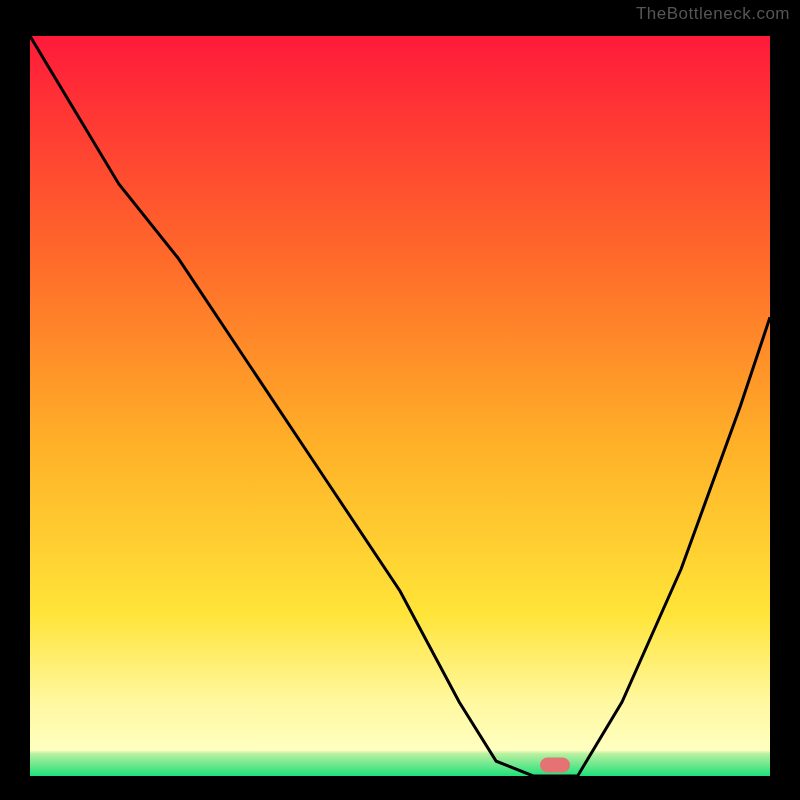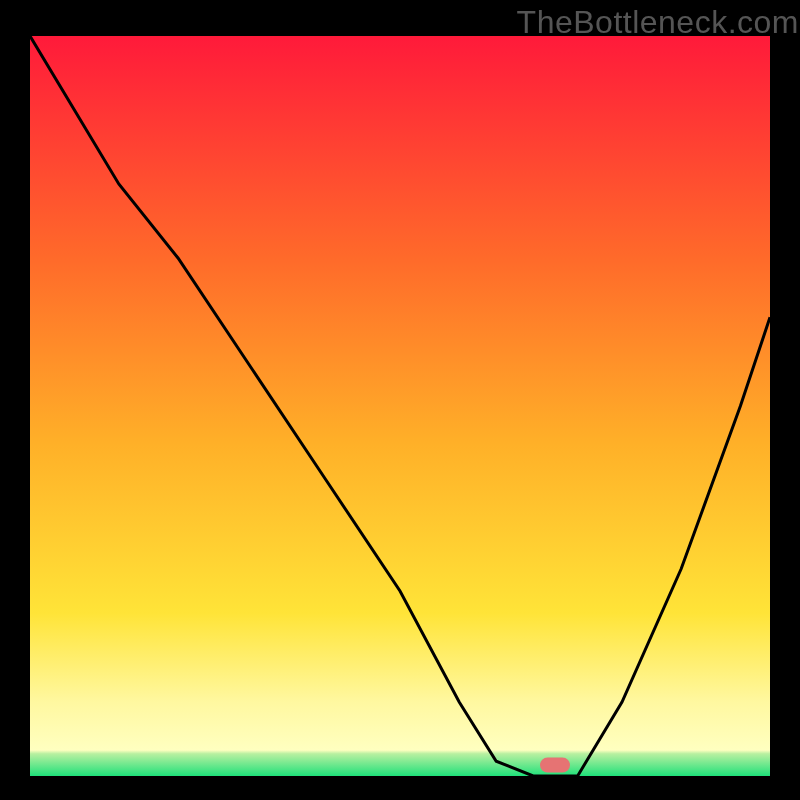--- a/index.html
+++ b/index.html
@@ -13,23 +13,23 @@
   }
   .frame {
     position: relative;
     width: 800px;
     height: 800px;
     background: #000;
   }
   .watermark {
     position: absolute;
     top: 4px;
-    right: 1px;
+    right: 10px;
     color: #555;
-    font-size: 32px;
+    font-size: 17px;
     letter-spacing: 0.5px;
     z-index: 10;
     user-select: none;
   }
   .plot {
     position: absolute;
     left: 30px;
     top: 36px;
     width: 740px;
     height: 740px;

